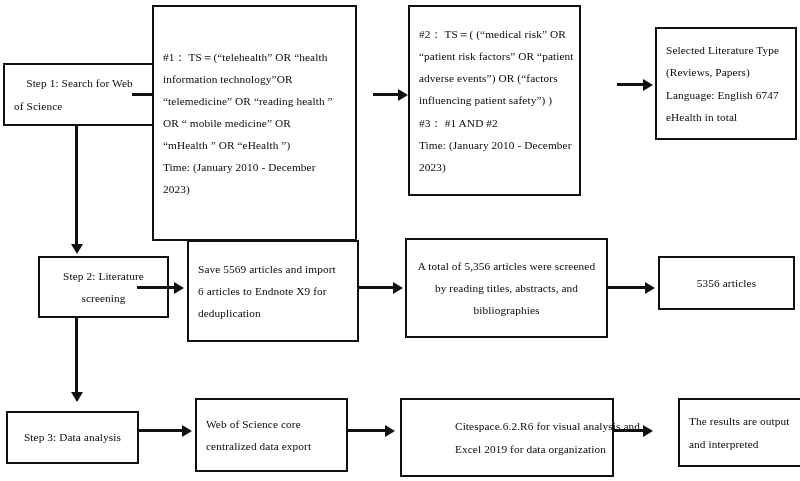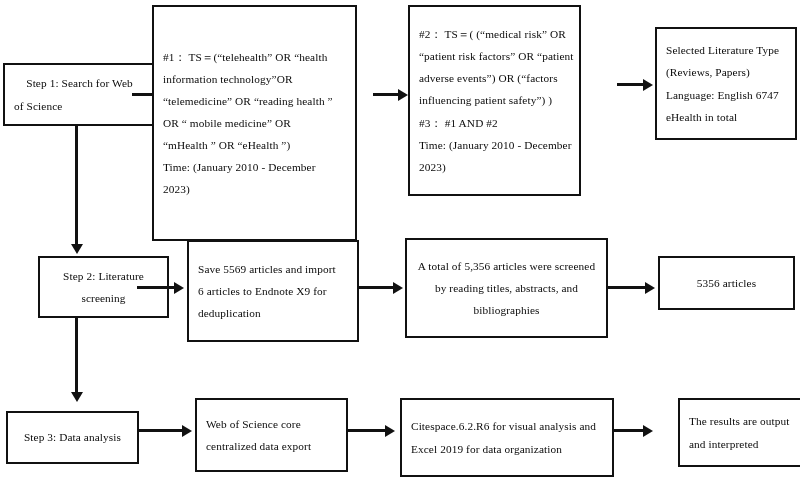--- a/index.html
+++ b/index.html
@@ -172,21 +172,21 @@
   <div class="node" style="left:195px; top:398px; width:153px; height:74px;">
     <div class="lines">
       <span class="ln">Web of Science core</span>
       <span class="ln">centralized data export</span>
     </div>
   </div>
 
   <div class="hline" style="left:348px; top:429px; width:40px;"></div>
   <div class="arrow-r" style="left:385px; top:424.5px;"></div>
 
-  <div class="node" style="left:400px; top:398px; width:214px; height:79px;">
+  <div class="node" style="left:400px; top:398px; width:214px; height:79px;padding-left:44px;">
     <div class="lines">
       <span class="ln">Citespace.6.2.R6 for visual analysis and</span>
       <span class="ln">Excel 2019 for data organization</span>
     </div>
   </div>
 
   <div class="hline" style="left:614px; top:429px; width:34px;"></div>
   <div class="arrow-r" style="left:643px; top:424.5px;"></div>
 
   <div class="node" style="left:678px; top:398px; width:140px; height:69px;">

